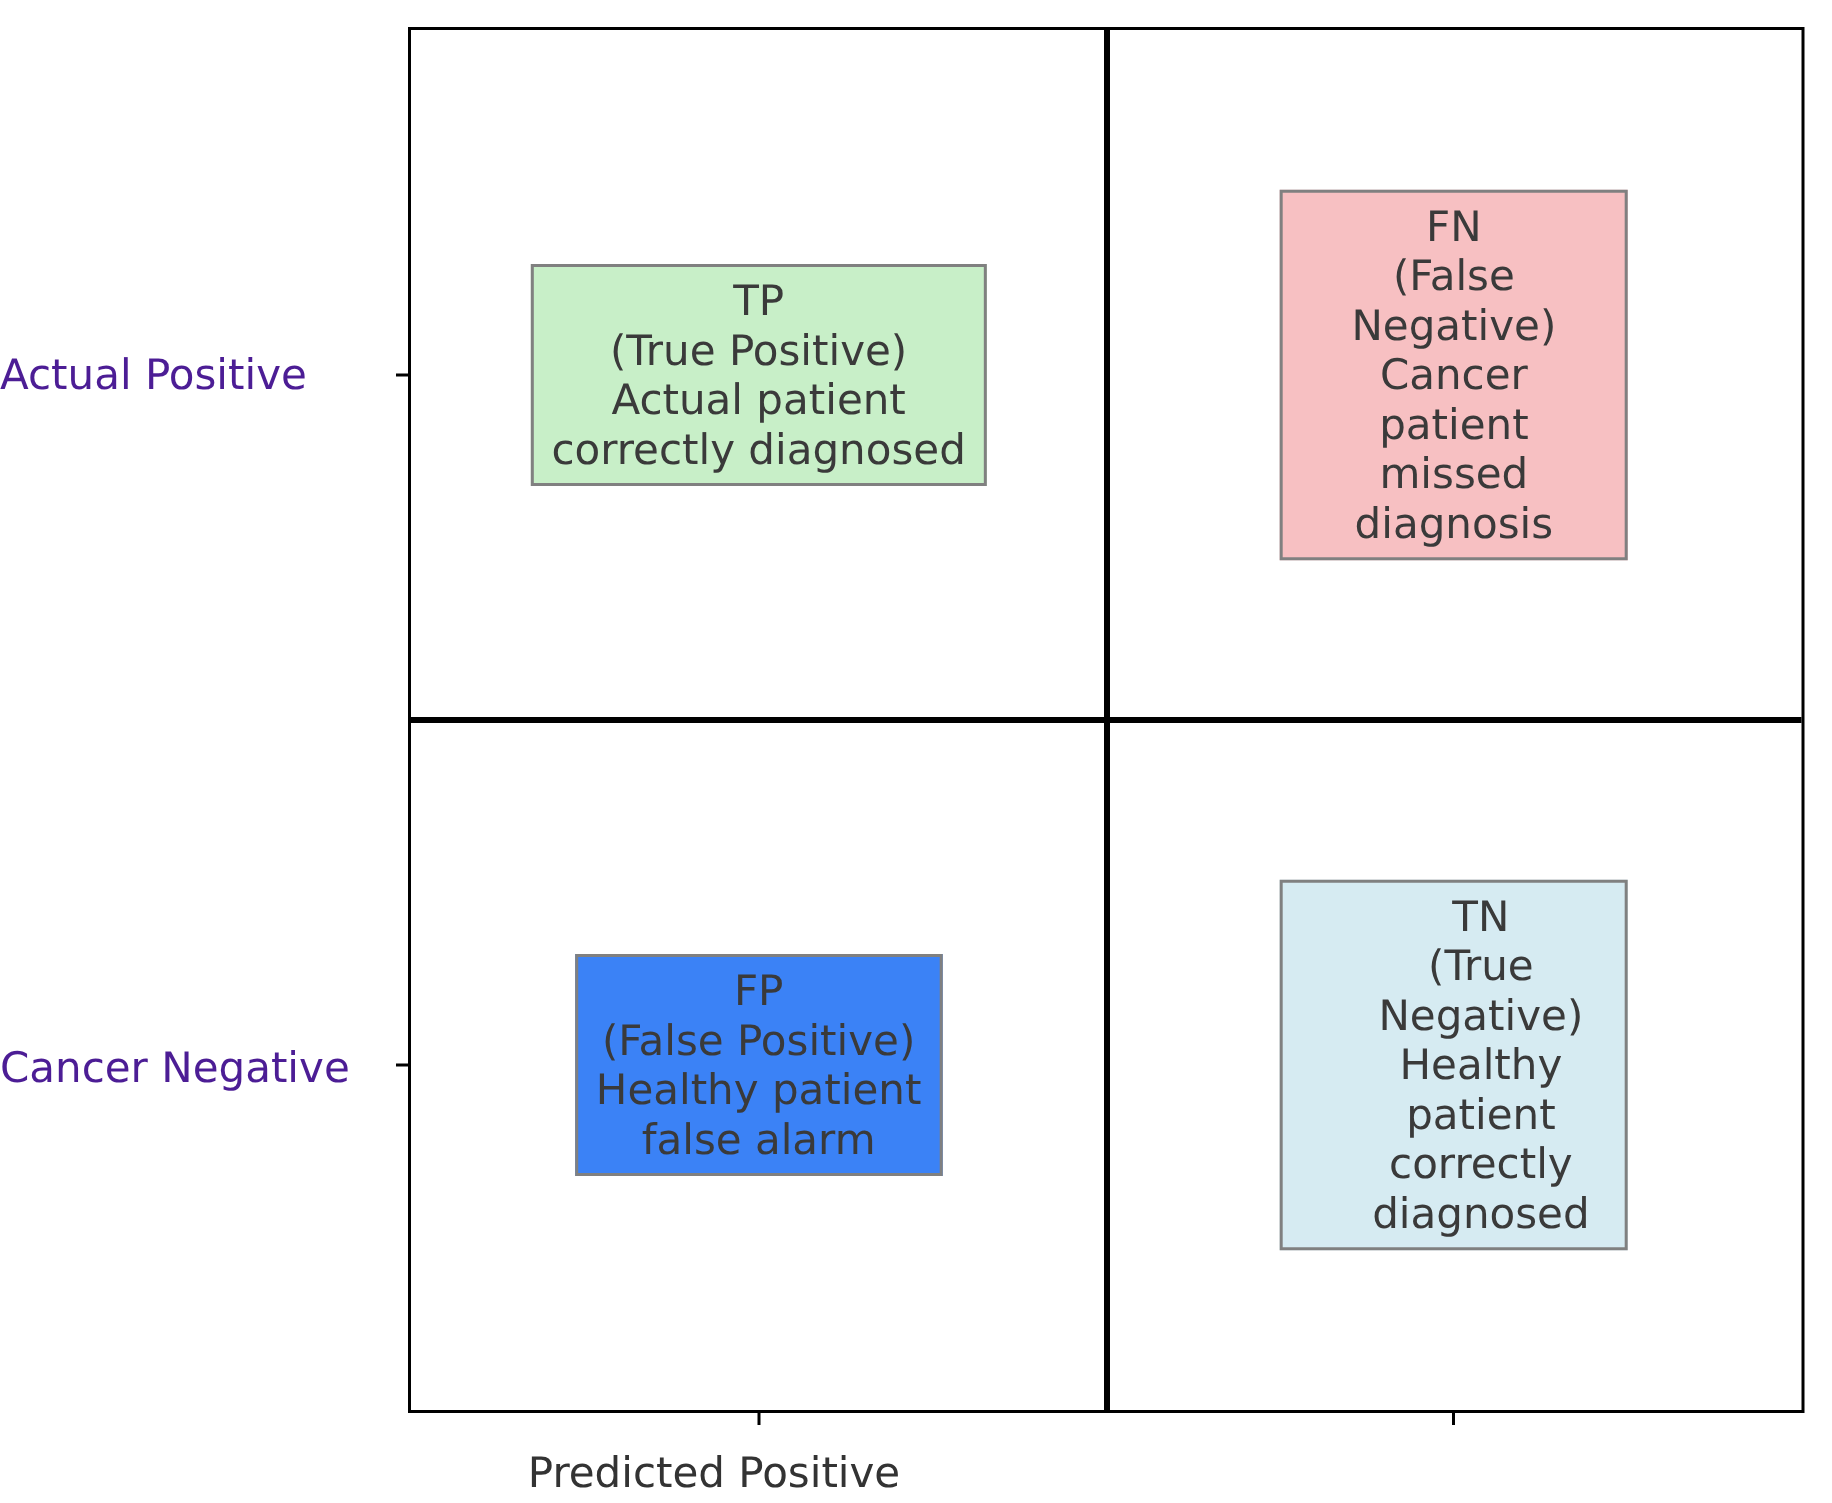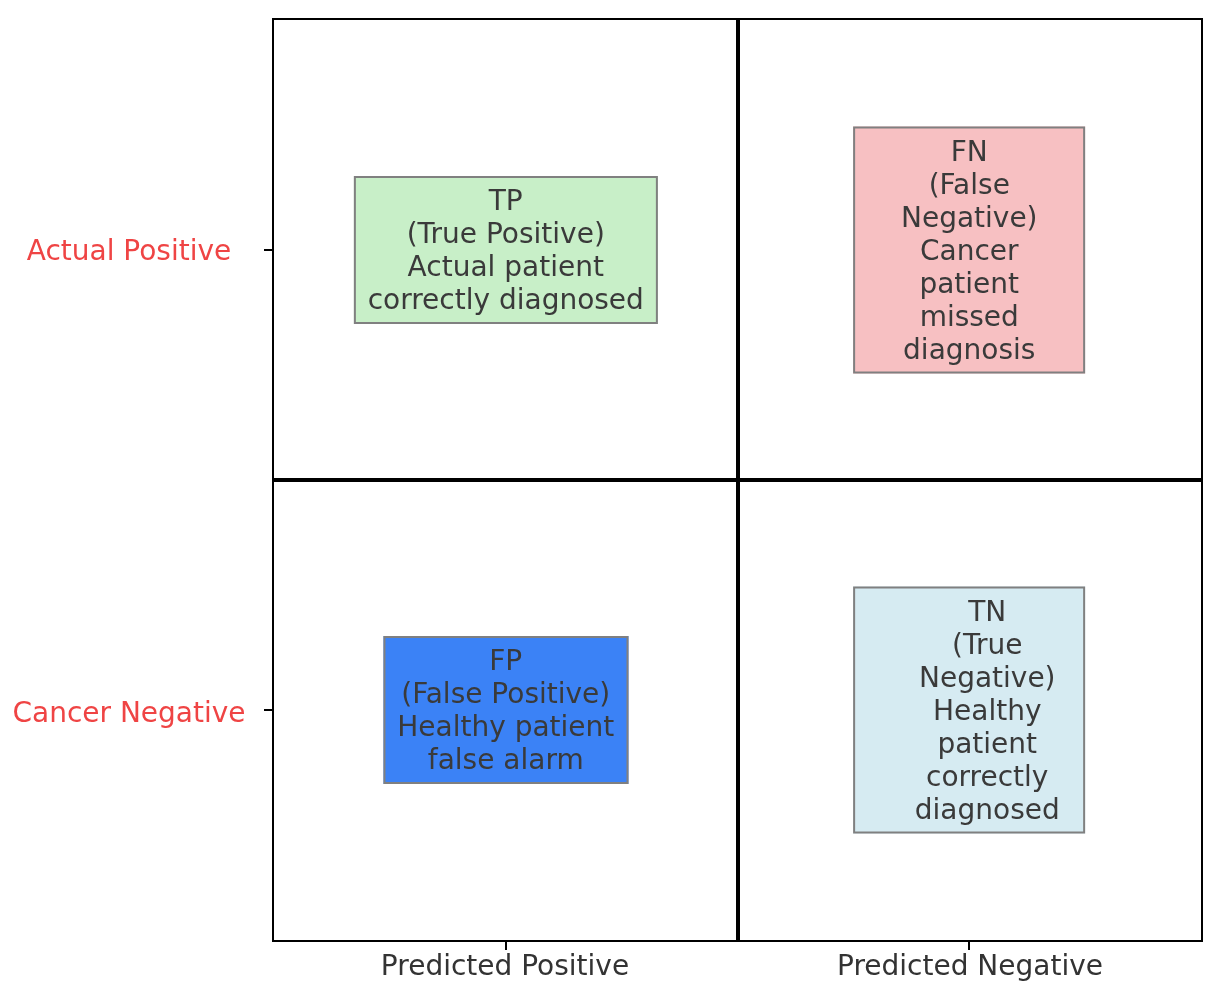--- a/index.html
+++ b/index.html
@@ -55,37 +55,37 @@
   .tick-x {
     position: absolute;
     bottom: -10px; width: 2px; height: 8px;
     background: #000000;
   }
   .tick-x.t1 { left: calc(25% - 1px); }
   .tick-x.t2 { left: calc(75% - 1px); }
   .ylabel {
     position: absolute;
     left: 0; width: 258px;
-    text-align: center;
+    text-align: left;
     font-size: 28px;
-    color: #ef4444;
+    color: #4c1d95;
     transform: translateY(-50%);
     white-space: nowrap;
   }
   .ylabel.y1 { top: 250px; }
   .ylabel.y2 { top: 712px; }
   .xlabel {
     position: absolute;
     top: 949px;
     transform: translateX(-50%);
     font-size: 28px;
     color: #333333;
     white-space: nowrap;
   }
-  .xlabel.x1 { left: 505px; }
+  .xlabel.x1 { left: 476px; margin-top: 16px; }
   .xlabel.x2 { left: 970px; }
 </style>
 </head>
 <body>
 
 <div class="figure">
 
   <div class="plot">
     <div class="divider-v"></div>
     <div class="divider-h"></div>
@@ -115,15 +115,14 @@
     <div class="tick-x t1"></div>
     <div class="tick-x t2"></div>
   </div>
 
   <div class="ylabel y1">Actual Positive</div>
 
   <div class="ylabel y2">Cancer Negative</div>
 
   <div class="xlabel x1">Predicted Positive</div>
 
-  <div class="xlabel x2">Predicted Negative</div>
 
 </div>
 
 </body></html>

